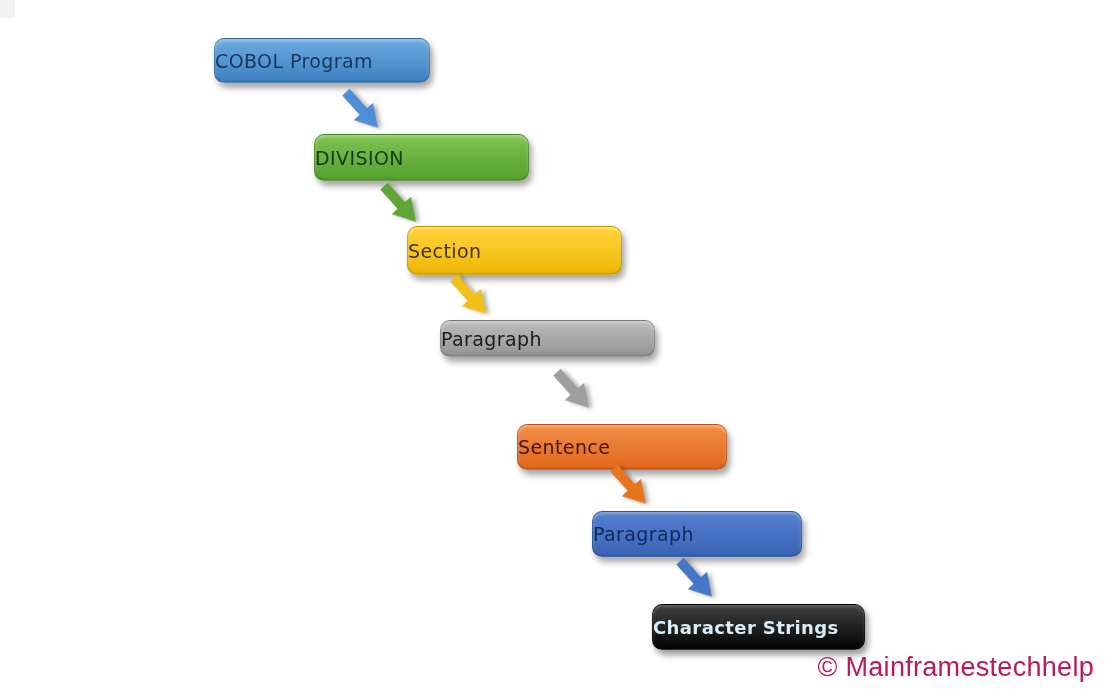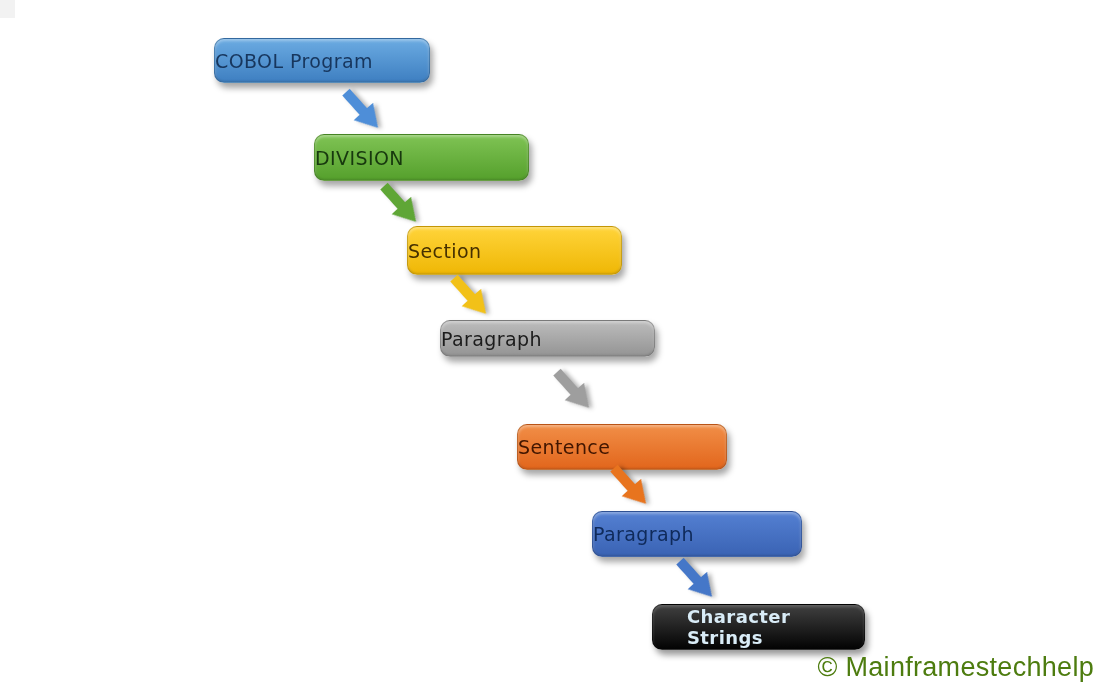--- a/index.html
+++ b/index.html
@@ -30,21 +30,20 @@
     box-shadow: 3px 5px 6px rgba(0,0,0,0.35),
                 inset 0 2px 3px rgba(255,255,255,0.35),
                 inset 0 -1px 2px rgba(0,0,0,0.15);
     border: 1px solid rgba(0,0,0,0.18);
   }
   .node.dark {
     box-shadow: 3px 5px 6px rgba(0,0,0,0.40),
                 inset 0 2px 3px rgba(255,255,255,0.18);
     font-weight: bold;
     font-size: 18px;
-    padding-left: 34px;
   }
   .connector {
     position: absolute;
     transform: rotate(-42deg);
     filter: drop-shadow(2px 3px 2px rgba(0,0,0,0.30));
     overflow: visible;
   }
   .watermark {
     position: absolute;
     top: 652px;
@@ -106,15 +105,15 @@
   </svg>
 
   <svg class="connector" style="left:606px; top:460px;" width="48" height="52" viewBox="0 0 48 52">
     <polygon points="19,2 29,2 29,28 37,28 24,50 11,28 19,28" fill="#e8741e"></polygon>
   </svg>
 
   <svg class="connector" style="left:672px; top:553px;" width="48" height="52" viewBox="0 0 48 52">
     <polygon points="19,2 29,2 29,28 37,28 24,50 11,28 19,28" fill="#4577c8"></polygon>
   </svg>
 
-  <div class="watermark" style="color: #4d7c0f;">© Mainframestechhelp</div>
+  <div class="watermark" style="color: #be185d;">© Mainframestechhelp</div>
 
 </div>
 
 </body></html>

